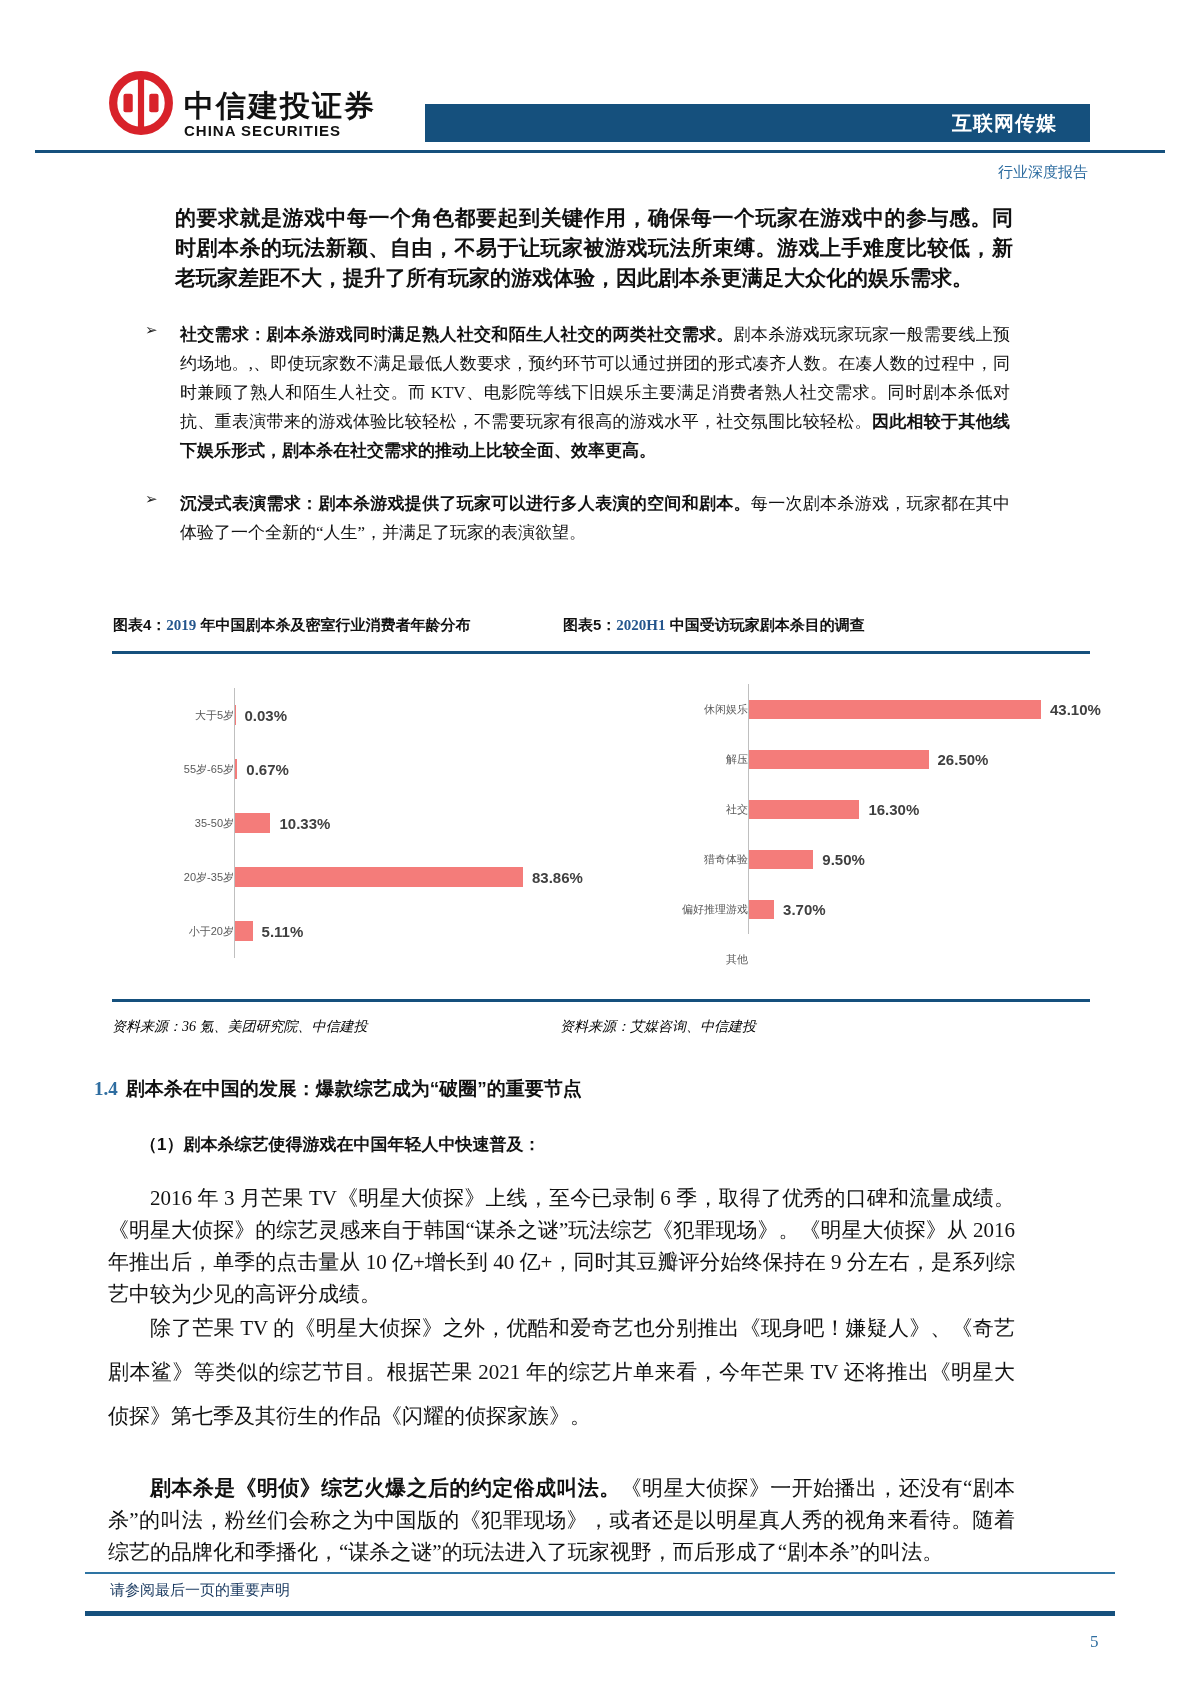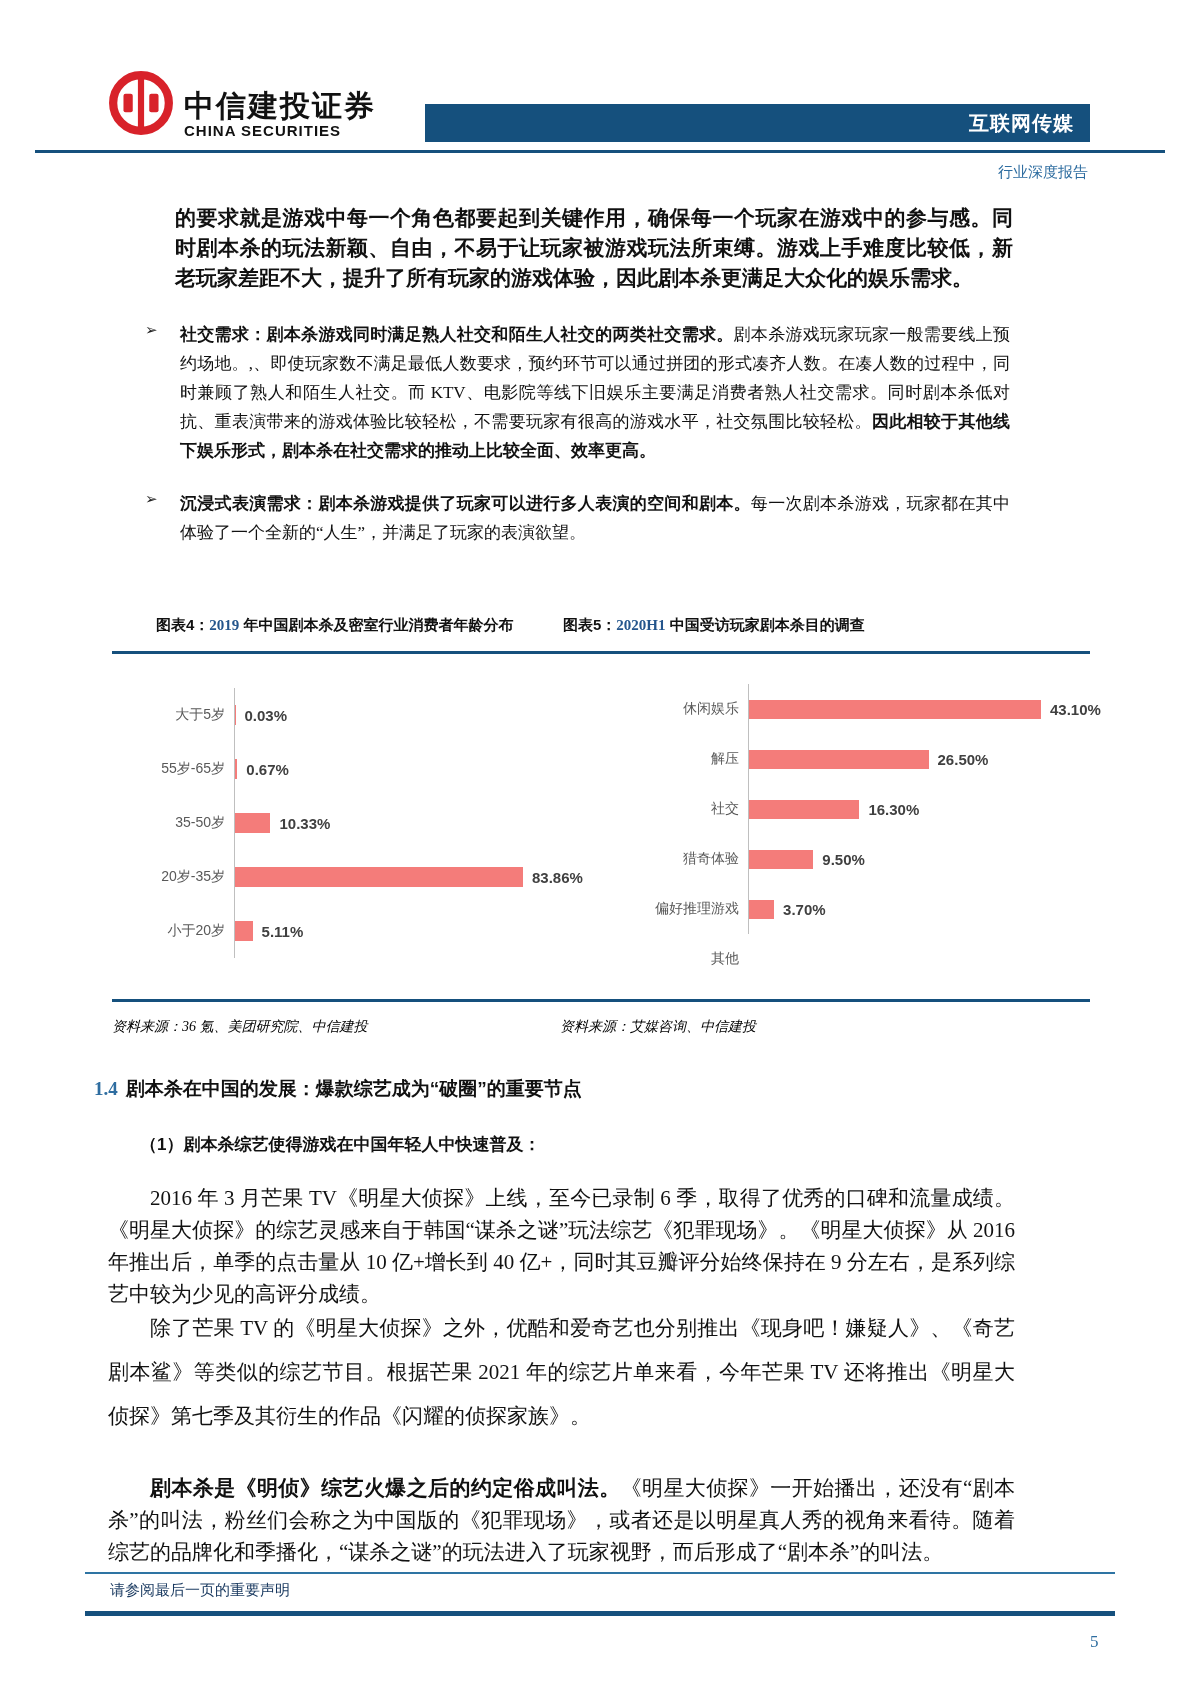--- a/index.html
+++ b/index.html
@@ -7,48 +7,48 @@
     position:relative;width:1200px;height:1698px;background:#ffffff;
     margin:0 auto;overflow:hidden;
     font-family:"Liberation Serif",serif;color:#111;
   }
   
   .logo-wrap{position:absolute;left:108px;top:70px;display:flex;align-items:flex-end;gap:10px;}
   .logo-text .cn{font-family:"Liberation Sans",sans-serif;font-weight:700;font-size:30px;letter-spacing:2px;color:#111;line-height:32px;}
   .logo-text .en{font-family:"Liberation Sans",sans-serif;font-weight:700;font-size:15px;color:#111;letter-spacing:1px;line-height:18px;}
   .cat-bar{
     position:absolute;left:425px;top:104px;width:665px;height:38px;background:#15507D;
-    display:flex;align-items:center;justify-content:flex-end;padding-right:16px;box-sizing:border-box;
+    display:flex;align-items:center;justify-content:flex-end;padding-right:33px;box-sizing:border-box;
   }
   .cat-bar span{color:#fff;font-family:"Liberation Sans",sans-serif;font-weight:700;font-size:20px;letter-spacing:1px;}
   .header-rule{position:absolute;left:35px;top:150px;width:1130px;height:3px;background:#15507D;}
   .report-type{position:absolute;right:112px;top:163px;font-size:15px;color:#2E6DA0;font-family:"Liberation Serif",serif;}
   
   .para{position:absolute;text-align:justify;font-size:21px;line-height:30px;}
   .b{font-weight:700;font-family:"Liberation Sans",sans-serif;}
   .p1{left:175px;top:203px;width:838px;}
   .bullet-block{position:absolute;display:flex;}
   .bullet-marker{width:35px;font-size:15px;color:#222;flex:0 0 35px;padding-top:1px;font-family:"Liberation Sans",sans-serif;}
   .bullet-text{width:830px;text-align:justify;font-size:17px;line-height:29px;}
   .bul1{left:145px;top:320px;}
   .bul2{left:145px;top:489px;}
   
   .fig-title{position:absolute;top:616px;font-size:15px;font-family:"Liberation Sans",sans-serif;font-weight:700;color:#111;}
   .fig-title .num{color:#24558C;font-family:"Liberation Serif",serif;}
-  .ft4{left:113px;margin-left:43px;}
+  .ft4{left:113px;}
   .ft5{left:563px;}
   .rule-a{position:absolute;left:112px;top:651px;width:978px;height:3px;background:#15507D;}
   .rule-b{position:absolute;left:112px;top:999px;width:978px;height:3px;background:#15507D;}
   .chart{position:absolute;}
   .chart-left{left:112px;top:688px;width:440px;}
   .chart-right{left:560px;top:684px;width:530px;}
   .bar-row{display:flex;align-items:center;}
   .chart-left .bar-row{height:54px;}
   .chart-right .bar-row{height:50px;}
-  .bar-label{font-family:"Liberation Sans",sans-serif;font-size:14px;color:#595959;text-align:right;padding-right:9px;box-sizing:border-box;flex:0 0 auto;}
+  .bar-label{font-family:"Liberation Sans",sans-serif;font-size:11px;color:#595959;text-align:right;box-sizing:border-box;flex:0 0 auto;}
   .bar-area{display:flex;align-items:center;border-left:1px solid #BFBFBF;height:100%;flex:1 1 auto;}
   .bar{height:20px;background:#F47C7A;}
   .chart-right .bar{height:19px;}
   .bar-value{font-family:"Liberation Sans",sans-serif;font-weight:700;font-size:15px;color:#404040;margin-left:9px;white-space:nowrap;}
   .src{position:absolute;top:1018px;font-size:14px;font-style:italic;color:#000000;font-family:"Liberation Serif",serif;}
   .src4{left:112px;}
   .src5{left:560px;}
   
   .sec-head{position:absolute;left:94px;top:1076px;font-family:"Liberation Sans",sans-serif;font-weight:700;font-size:19px;color:#111;}
   .sec-head .num{color:#2E6DA0;font-family:"Liberation Serif",serif;margin-right:8px;}

